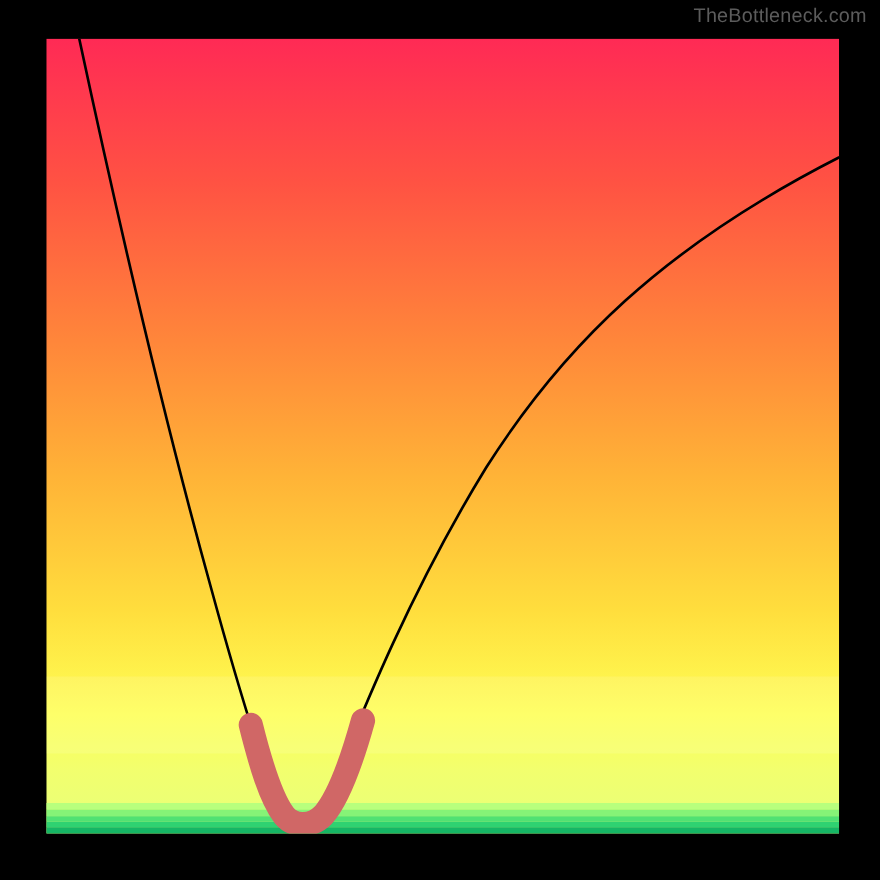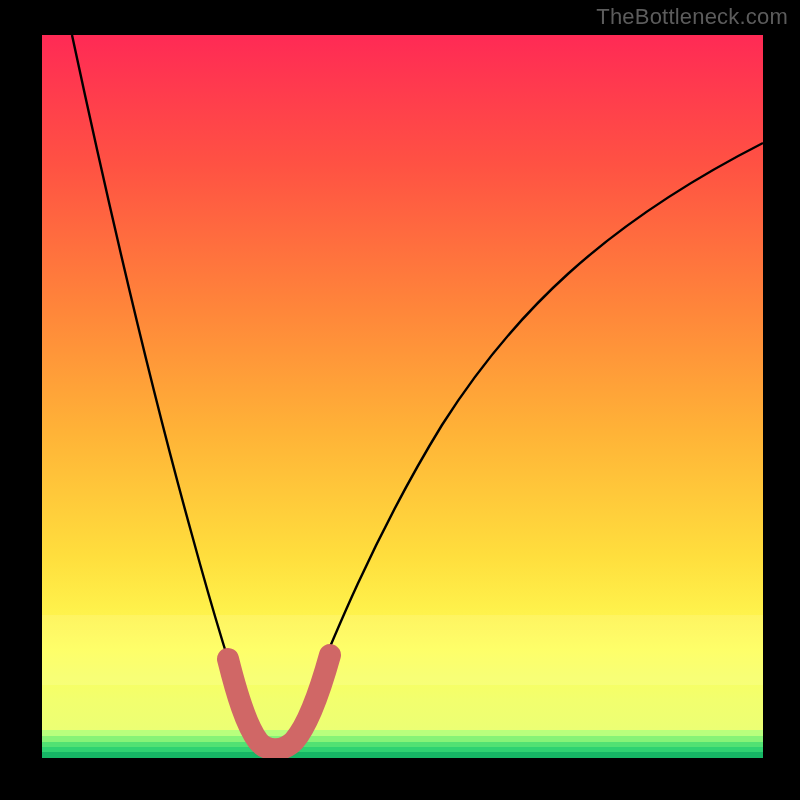--- a/index.html
+++ b/index.html
@@ -17,21 +17,21 @@
     top: 0;
     width: 800px;
     height: 800px;
     background: #000;
   }
   .watermark {
     position: absolute;
     top: 4px;
     right: 12px;
     color: #5c5c5c;
-    font-size: 22px;
+    font-size: 18px;
     font-weight: 500;
     letter-spacing: 0.2px;
     z-index: 20;
     user-select: none;
   }
   .plot-area {
     position: absolute;
     left: 42px;
     top: 35px;
     width: 721px;

